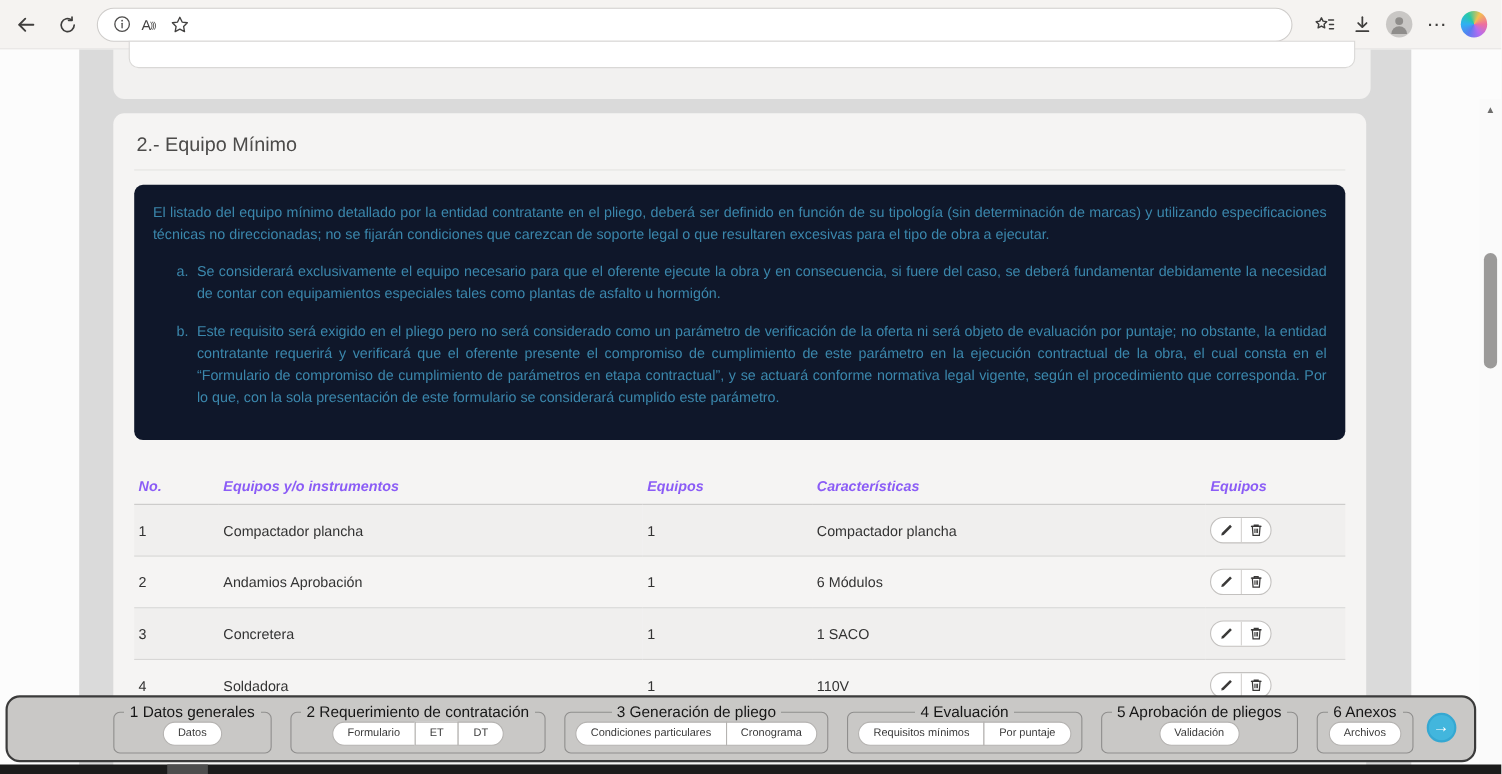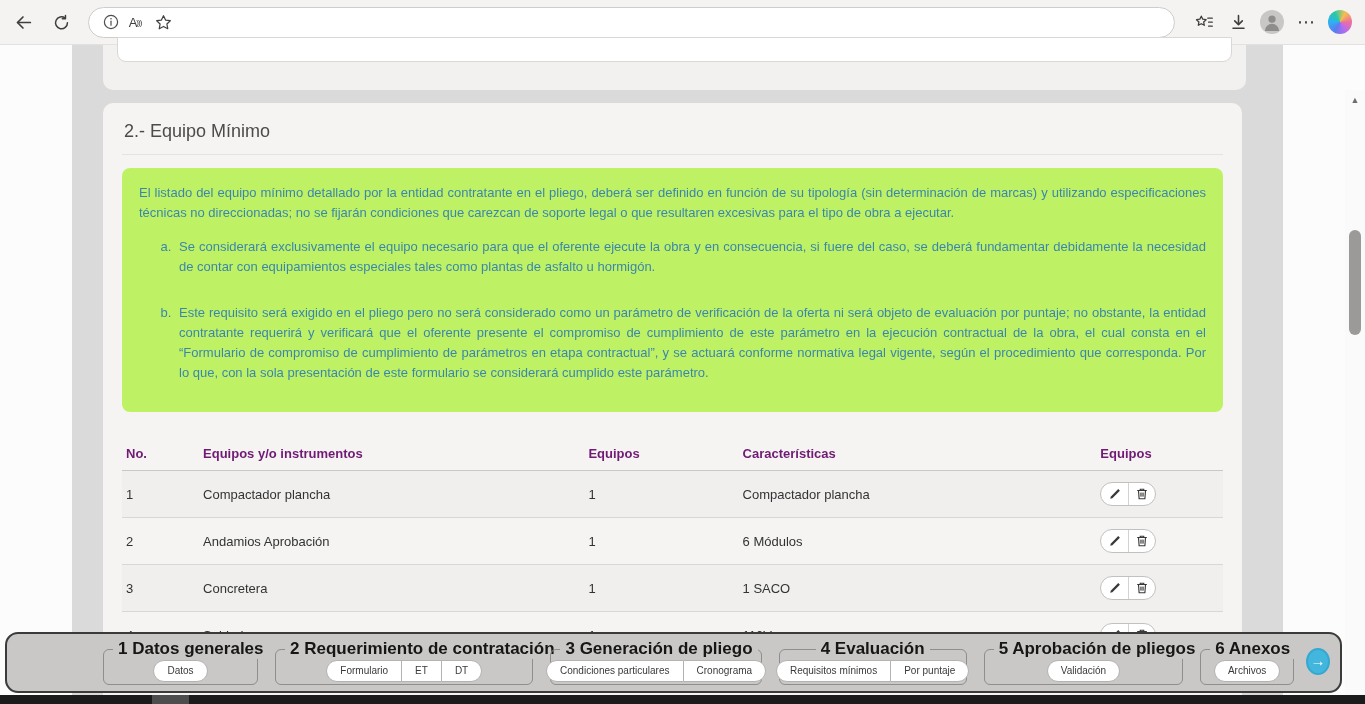--- a/index.html
+++ b/index.html
@@ -38,28 +38,28 @@
   .top-panel { position:absolute; left:31px; top:0; width:1143px; height:45px; background:#f2f1f0;
                border-radius:0 0 10px 10px; }
   .top-card  { position:absolute; left:14px; top:-8px; width:1115px; height:25px; background:#fff;
                border:1px solid #d9d8d6; border-radius:0 0 9px 9px; }
 
   .main-card { position:absolute; left:31px; top:58px; width:1139px; height:620px; background:#f5f4f3;
                border-radius:10px; padding:16px 19px; }
   .section-title { font-size:18px; font-weight:400; color:#4c4b4a; padding:2px 0 12px 2px;
                border-bottom:1px solid #e4e3e2; }
 
-  .info-box { margin-top:13px; background:#bef264; color:#3b87ac; border-radius:8px;
+  .info-box { margin-top:13px; background:#0f172a; color:#3b87ac; border-radius:8px;
               padding:15px 17px 17px; font-size:13px; line-height:1.55; text-align:justify; }
   .info-box ol { list-style-type:lower-alpha; margin:14px 0 0 36px; }
-  .info-box li { padding-left:4px; margin-bottom:25px; text-align:justify; }
+  .info-box li { padding-left:4px; margin-bottom:13px; text-align:justify; }
   .info-box li:last-child { margin-bottom:12px; }
 
   table.eq { width:100%; margin-top:25px; border-collapse:collapse; font-size:13px; color:#333; }
-  table.eq th { text-align:left; font-weight:bold; color:#701a75; padding:9px 4px; }
+  table.eq th { text-align:left; font-weight:bold; color:#8b5cf6; padding:9px 4px;font-style:italic; }
   table.eq thead tr { border-bottom:1px solid #c9c8c7; }
   table.eq td { padding:11px 4px; }
   table.eq tbody tr { border-bottom:1px solid #d8d7d6; }
   table.eq tbody tr:nth-child(odd) { background:#f0efee; }
   .col-no{width:7%;} .col-eq{width:35%;} .col-cant{width:14%;} .col-car{width:32.5%;} .col-op{width:11.5%;}
 
   .btn-group { display:inline-flex; background:#fff; border:1px solid #c3c1bf; border-radius:12px;
                overflow:hidden; }
   .mini-btn { width:27px; height:22px; display:flex; align-items:center; justify-content:center;
               color:#3a3938; background:transparent; border:none; cursor:pointer; }
@@ -68,21 +68,21 @@
   .partial-add { position:absolute; left:19px; top:563px; width:66px; height:22px; background:#fff;
                  border:1px solid #c9c7c5; border-radius:12px; }
 
   
   .wizard { position:absolute; left:5px; top:632px; width:1337px; height:61px; background:#c9c8c6;
             border:2px solid #3b3b3b; border-radius:13px; display:flex; align-items:stretch;
             padding:3px 10px 6px; z-index:5; }
   .wizard fieldset { border:1px solid #8f8e8d; border-radius:6px; margin:2px 0 0 17px;
             padding:0 9px 6px; min-width:0; }
   .wizard fieldset:first-of-type { margin-left:86px; }
-  .wizard legend { margin:0 auto; padding:0 5px; font-size:17px; font-weight:bold; color:#161616;
+  .wizard legend { margin:0 auto; padding:0 5px; font-size:14px; font-weight:normal; color:#161616;
             white-space:nowrap; }
   .wz-row { display:flex; justify-content:center; margin-top:1px; }
   .wz-btn { font-family:"Liberation Sans",sans-serif; font-size:10px; color:#3a3a3a; background:#fff;
             border:1px solid #b5b3b1; padding:4px 13px 5px; border-radius:14px; white-space:nowrap;
             cursor:pointer; }
   .seg .wz-btn { border-radius:0; margin-left:-1px; }
   .seg .wz-btn:first-child { border-radius:14px 0 0 14px; margin-left:0; }
   .seg .wz-btn:last-child { border-radius:0 14px 14px 0; }
   .next-btn { width:27px; height:27px; border-radius:50%; background:#42b6dd; border:2px solid #35a8d2;
             color:#fff; font-size:15px; font-weight:bold; display:flex; align-items:center;

